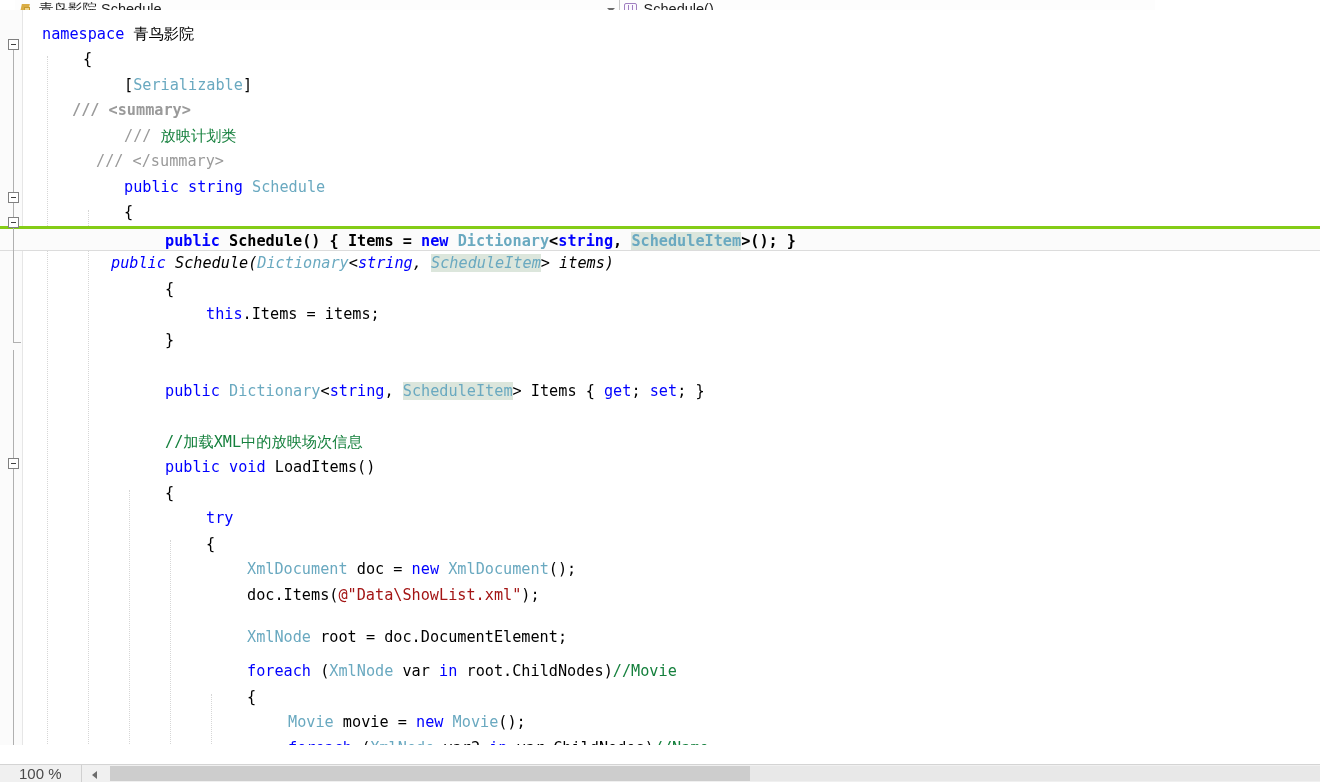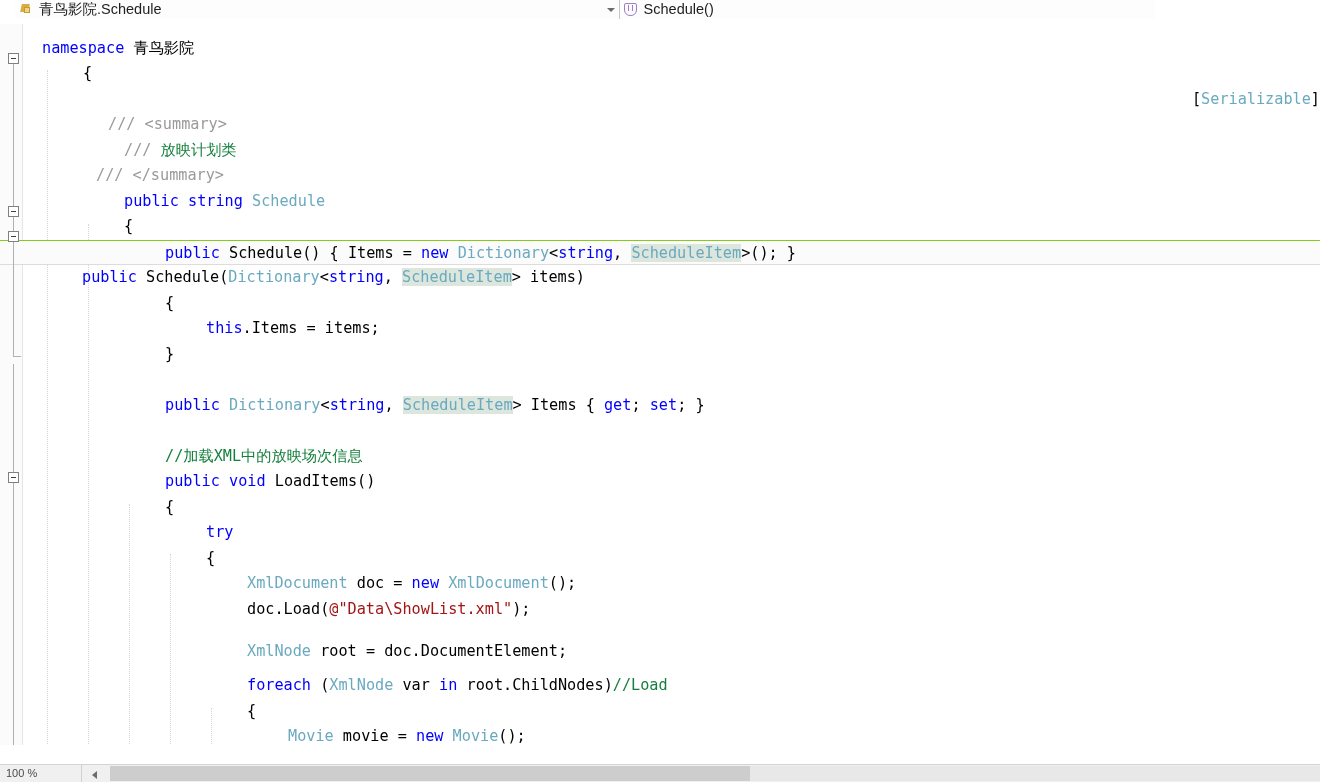--- a/index.html
+++ b/index.html
@@ -100,21 +100,21 @@
     left: 4px; top: 8px;
     width: 0; height: 0;
     border-left: 4px solid transparent;
     border-right: 4px solid transparent;
     border-top: 4px solid #6b6b6b;
   }
 
   
   .editor {
     position: absolute;
-    top: 24px; left: 0;
+    top: 10px; left: 0;
     width: 1320px; height: 745px;
     background: #ffffff;
     overflow: hidden;
   }
   
   .fold-margin {
     position: absolute; top: 0; left: 0;
     width: 22px; height: 745px;
     background: #fbfbfb;
     border-right: 1px solid #e6e6e6;
@@ -134,23 +134,24 @@
     white-space: pre;
     font-family: "DejaVu Sans Mono", "Liberation Mono", monospace;
     font-size: 15.2px;
     line-height: 25.3px;
     color: #000000;
   }
   .line .txt { padding-left: 42px; display: inline-block; }
 
   .line.current {
     background: #fbfbfb;
-    border-top: 1px solid #84cc16;
+    border-top: 3px solid #84cc16;
     border-bottom: 1px solid #dcdcdc;
     box-sizing: border-box;
+    font-weight: bold;
   }
 
   
   .kw   { color: #0000ff; }   
   .type { color: #6aa9c0; }
   .cmt  { color: #15803d; }   
   .doc  { color: #9a9a9a; }   
   .str  { color: #a31515; }   
   .pln  { color: #000000; }
   .ref  { background: #dce6dc; }  
@@ -199,24 +200,24 @@
     background: #f0f0f0;
     border-top: 1px solid #d4d4d4;
     box-sizing: border-box;
     display: flex;
     align-items: center;
   }
   .zoom-box {
     width: 82px; height: 17px;
     background: #f0f0f0;
     border-right: 1px solid #d0d0d0;
-    font-size: 11px;
+    font-size: 15px;
     color: #4a4a4a;
     line-height: 17px;
-    padding-left: 6px;
+    padding-left: 19px;
     box-sizing: border-box;
     white-space: nowrap;
     overflow: hidden;
   }
   .hscroll-left {
     width: 28px; height: 17px;
     position: relative;
     background: #f0f0f0;
   }
   .hscroll-left i {
@@ -282,44 +283,44 @@
   <div class="editor">
     <div class="fold-margin"></div>
     <div class="code-area" id="code-area">
         <div class="iguide" style="left: 47px; top: 46px; height: 700px;"></div>
         <div class="iguide" style="left: 88px; top: 200px; height: 546px;"></div>
         <div class="iguide" style="left: 129px; top: 480px; height: 266px;"></div>
         <div class="iguide" style="left: 170px; top: 530px; height: 216px;"></div>
         <div class="iguide" style="left: 211px; top: 684px; height: 62px;"></div>
         <div class="line" style="top: 12px;"><span class="txt" style="padding-left: 42px;"><span class="kw">namespace </span><span class="pln">青鸟影院</span></span></div>
         <div class="line" style="top: 37px;"><span class="txt" style="padding-left: 83px;"><span class="pln">{</span></span></div>
-        <div class="line" style="top: 63px; text-align: right;"><span class="txt" style="padding-left: 124px;"><span class="pln">[</span><span class="type">Serializable</span><span class="pln">]</span></span></div>
-        <div class="line" style="top: 88px;"><span class="txt" style="padding-left: 108px;"><span class="doc">/// </span><span class="doc">&lt;summary&gt;</span></span></div>
+        <div class="line" style="top: 63px;"><span class="txt" style="padding-left: 124px;"><span class="pln">[</span><span class="type">Serializable</span><span class="pln">]</span></span></div>
+        <div class="line" style="top: 88px;"><span class="txt" style="padding-left: 72px; font-weight: bold;"><span class="doc">/// </span><span class="doc">&lt;summary&gt;</span></span></div>
         <div class="line" style="top: 114px;"><span class="txt" style="padding-left: 124px;"><span class="doc">/// </span><span class="cmt">放映计划类</span></span></div>
         <div class="line" style="top: 139px;"><span class="txt" style="padding-left: 96px;"><span class="doc">/// </span><span class="doc">&lt;/summary&gt;</span></span></div>
         <div class="line" style="top: 165px;"><span class="txt" style="padding-left: 124px;"><span class="kw">public string </span><span class="type">Schedule</span></span></div>
         <div class="line" style="top: 190px;"><span class="txt" style="padding-left: 124px;"><span class="pln">{</span></span></div>
         <div class="line current" style="top: 216px;"><span class="txt" style="padding-left: 165px;"><span class="kw">public</span><span class="pln"> Schedule() { Items = </span><span class="kw">new</span><span class="pln"> </span><span class="type">Dictionary</span><span class="pln">&lt;</span><span class="kw">string</span><span class="pln">, </span><span class="type ref">ScheduleItem</span><span class="pln">&gt;(); }</span></span></div>
-        <div class="line" style="top: 241px;"><span class="txt" style="padding-left: 82px;"><span class="kw">public</span><span class="pln"> Schedule(</span><span class="type">Dictionary</span><span class="pln">&lt;</span><span class="kw">string</span><span class="pln">, </span><span class="type ref">ScheduleItem</span><span class="pln">&gt; items)</span></span></div>
+        <div class="line" style="top: 241px;"><span class="txt" style="padding-left: 111px; font-style: italic;"><span class="kw">public</span><span class="pln"> Schedule(</span><span class="type">Dictionary</span><span class="pln">&lt;</span><span class="kw">string</span><span class="pln">, </span><span class="type ref">ScheduleItem</span><span class="pln">&gt; items)</span></span></div>
         <div class="line" style="top: 267px;"><span class="txt" style="padding-left: 165px;"><span class="pln">{</span></span></div>
         <div class="line" style="top: 292px;"><span class="txt" style="padding-left: 206px;"><span class="kw">this</span><span class="pln">.Items = items;</span></span></div>
         <div class="line" style="top: 318px;"><span class="txt" style="padding-left: 165px;"><span class="pln">}</span></span></div>
         <div class="line" style="top: 343px;"><span class="txt" style="padding-left: 165px;"></span></div>
         <div class="line" style="top: 369px;"><span class="txt" style="padding-left: 165px;"><span class="kw">public</span><span class="pln"> </span><span class="type">Dictionary</span><span class="pln">&lt;</span><span class="kw">string</span><span class="pln">, </span><span class="type ref">ScheduleItem</span><span class="pln">&gt; Items { </span><span class="kw">get</span><span class="pln">; </span><span class="kw">set</span><span class="pln">; }</span></span></div>
         <div class="line" style="top: 394px;"><span class="txt" style="padding-left: 165px;"></span></div>
         <div class="line" style="top: 420px;"><span class="txt" style="padding-left: 165px;"><span class="cmt">//加载XML中的放映场次信息</span></span></div>
         <div class="line" style="top: 445px;"><span class="txt" style="padding-left: 165px;"><span class="kw">public void</span><span class="pln"> LoadItems()</span></span></div>
         <div class="line" style="top: 471px;"><span class="txt" style="padding-left: 165px;"><span class="pln">{</span></span></div>
         <div class="line" style="top: 496px;"><span class="txt" style="padding-left: 206px;"><span class="kw">try</span></span></div>
         <div class="line" style="top: 522px;"><span class="txt" style="padding-left: 206px;"><span class="pln">{</span></span></div>
         <div class="line" style="top: 547px;"><span class="txt" style="padding-left: 247px;"><span class="type">XmlDocument</span><span class="pln"> doc = </span><span class="kw">new</span><span class="pln"> </span><span class="type">XmlDocument</span><span class="pln">();</span></span></div>
-        <div class="line" style="top: 573px;"><span class="txt" style="padding-left: 247px;"><span class="pln">doc.Load(</span><span class="str">@"Data\ShowList.xml"</span><span class="pln">);</span></span></div>
+        <div class="line" style="top: 573px;"><span class="txt" style="padding-left: 247px;"><span class="pln">doc.Items(</span><span class="str">@"Data\ShowList.xml"</span><span class="pln">);</span></span></div>
         <div class="line" style="top: 598px; margin-top: 17px;"><span class="txt" style="padding-left: 247px;"><span class="type">XmlNode</span><span class="pln"> root = doc.DocumentElement;</span></span></div>
         <div class="line" style="top: 624px;"><span class="txt" style="padding-left: 247px;"></span></div>
-        <div class="line" style="top: 649px;"><span class="txt" style="padding-left: 247px;"><span class="kw">foreach</span><span class="pln"> (</span><span class="type">XmlNode</span><span class="pln"> var </span><span class="kw">in</span><span class="pln"> root.ChildNodes)</span><span class="cmt">//Load</span></span></div>
+        <div class="line" style="top: 649px;"><span class="txt" style="padding-left: 247px;"><span class="kw">foreach</span><span class="pln"> (</span><span class="type">XmlNode</span><span class="pln"> var </span><span class="kw">in</span><span class="pln"> root.ChildNodes)</span><span class="cmt">//Movie</span></span></div>
         <div class="line" style="top: 675px;"><span class="txt" style="padding-left: 247px;"><span class="pln">{</span></span></div>
         <div class="line" style="top: 700px;"><span class="txt" style="padding-left: 288px;"><span class="type">Movie</span><span class="pln"> movie = </span><span class="kw">new</span><span class="pln"> </span><span class="type">Movie</span><span class="pln">();</span></span></div>
         <div class="line" style="top: 726px;"><span class="txt" style="padding-left: 288px;"><span class="kw">foreach</span><span class="pln"> (</span><span class="type">XmlNode</span><span class="pln"> var2 </span><span class="kw">in</span><span class="pln"> var.ChildNodes)</span><span class="cmt">//Name</span></span></div>
       </div>
     <div id="margin-art">
         <div class="guide" style="top: 40px; height: 142px;"></div>
         <div class="guide" style="top: 193px; height: 14px;"></div>
         <div class="guide" style="top: 218px; height: 114px;"></div>
         <div class="guide" style="top: 340px; height: 108px;"></div>
         <div class="guide" style="top: 459px; height: 286px;"></div>

